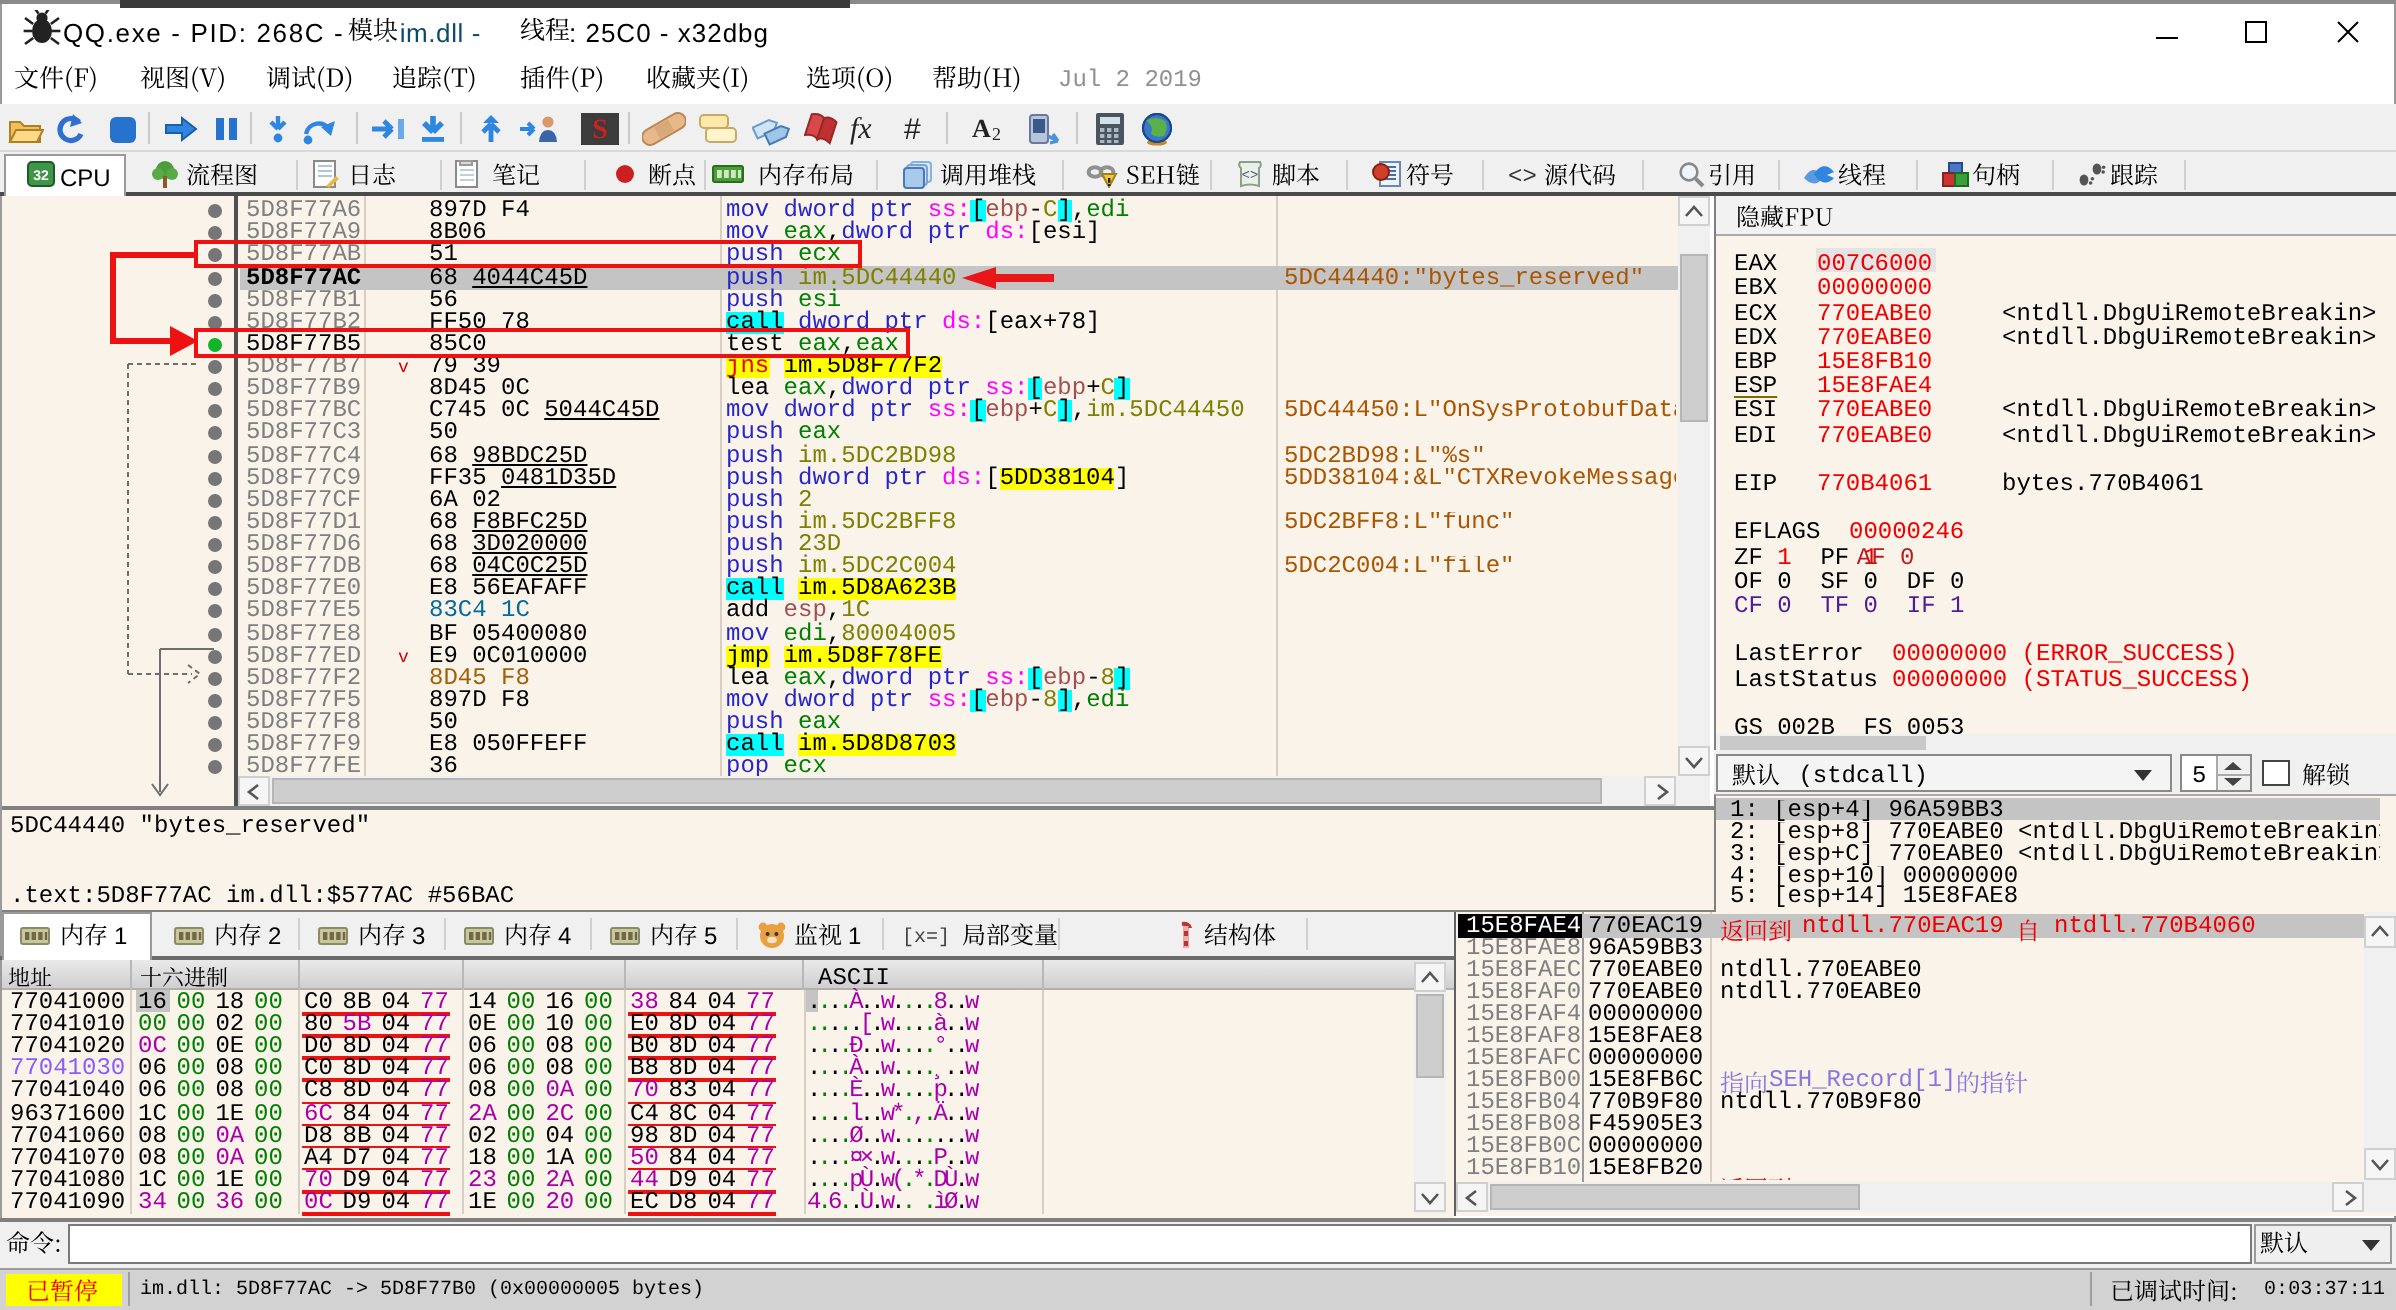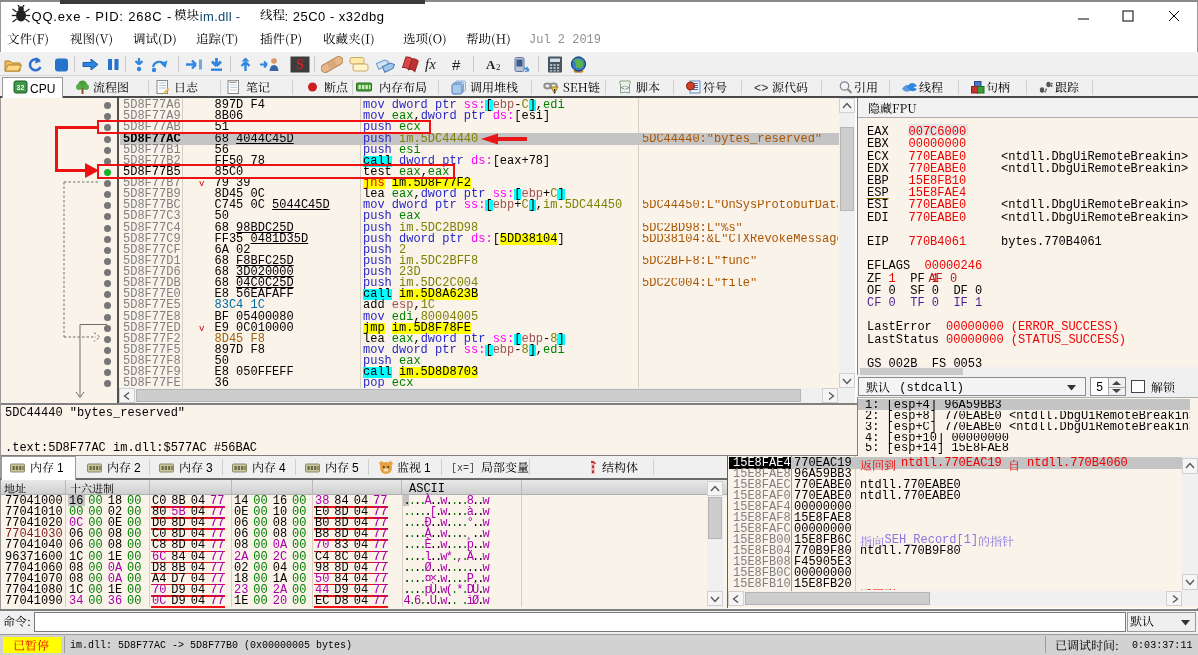--- a/index.html
+++ b/index.html
@@ -836,21 +836,21 @@
 <div style="position:absolute;left:253.3px;top:518.1px;font:12px 'Liberation Mono',monospace;color:#008000;line-height:11px">00</div>
 <div style="position:absolute;left:272.7px;top:518.1px;font:12px 'Liberation Mono',monospace;color:#000;line-height:11px">08</div>
 <div style="position:absolute;left:292.0px;top:518.1px;font:12px 'Liberation Mono',monospace;color:#008000;line-height:11px">00</div>
 <div style="position:absolute;left:315.0px;top:518.1px;font:12px 'Liberation Mono',monospace;color:#000;line-height:11px">B0</div>
 <div style="position:absolute;left:334.3px;top:518.1px;font:12px 'Liberation Mono',monospace;color:#000;line-height:11px">8D</div>
 <div style="position:absolute;left:353.7px;top:518.1px;font:12px 'Liberation Mono',monospace;color:#000;line-height:11px">04</div>
 <div style="position:absolute;left:373.0px;top:518.1px;font:12px 'Liberation Mono',monospace;color:#aa00aa;line-height:11px">77</div>
 <div style="position:absolute;left:151.0px;top:528.3px;width:74.0px;height:1.6px;background:#ee1111;"></div>
 <div style="position:absolute;left:314.0px;top:528.3px;width:74.0px;height:1.6px;background:#ee1111;"></div>
 <div style="position:absolute;left:403.5px;top:518.1px;font:12px 'Liberation Mono',monospace;line-height:11px;letter-spacing:-1.95px;white-space:pre"><span style="color:#000">.</span><span style="color:#008000">.</span><span style="color:#000">.</span><span style="color:#008000">.</span><span style="color:#aa00aa">Ð</span><span style="color:#000">.</span><span style="color:#000">.</span><span style="color:#aa00aa">w</span><span style="color:#000">.</span><span style="color:#008000">.</span><span style="color:#000">.</span><span style="color:#008000">.</span><span style="color:#aa00aa">°</span><span style="color:#000">.</span><span style="color:#000">.</span><span style="color:#aa00aa">w</span></div>
-<div style="position:absolute;left:5.0px;top:529.2px;font:12px 'Liberation Mono',monospace;color:#7f1d1d;white-space:pre;line-height:11px">77041030</div>
+<div style="position:absolute;left:5.0px;top:529.2px;font:12px 'Liberation Mono',monospace;color:#8b5cf6;white-space:pre;line-height:11px">77041030</div>
 <div style="position:absolute;left:69.0px;top:529.2px;font:12px 'Liberation Mono',monospace;color:#000;line-height:11px">06</div>
 <div style="position:absolute;left:88.3px;top:529.2px;font:12px 'Liberation Mono',monospace;color:#008000;line-height:11px">00</div>
 <div style="position:absolute;left:107.7px;top:529.2px;font:12px 'Liberation Mono',monospace;color:#000;line-height:11px">08</div>
 <div style="position:absolute;left:127.0px;top:529.2px;font:12px 'Liberation Mono',monospace;color:#008000;line-height:11px">00</div>
 <div style="position:absolute;left:152.0px;top:529.2px;font:12px 'Liberation Mono',monospace;color:#000;line-height:11px">C0</div>
 <div style="position:absolute;left:171.3px;top:529.2px;font:12px 'Liberation Mono',monospace;color:#000;line-height:11px">8D</div>
 <div style="position:absolute;left:190.7px;top:529.2px;font:12px 'Liberation Mono',monospace;color:#000;line-height:11px">04</div>
 <div style="position:absolute;left:210.0px;top:529.2px;font:12px 'Liberation Mono',monospace;color:#aa00aa;line-height:11px">77</div>
 <div style="position:absolute;left:234.0px;top:529.2px;font:12px 'Liberation Mono',monospace;color:#000;line-height:11px">06</div>
 <div style="position:absolute;left:253.3px;top:529.2px;font:12px 'Liberation Mono',monospace;color:#008000;line-height:11px">00</div>

